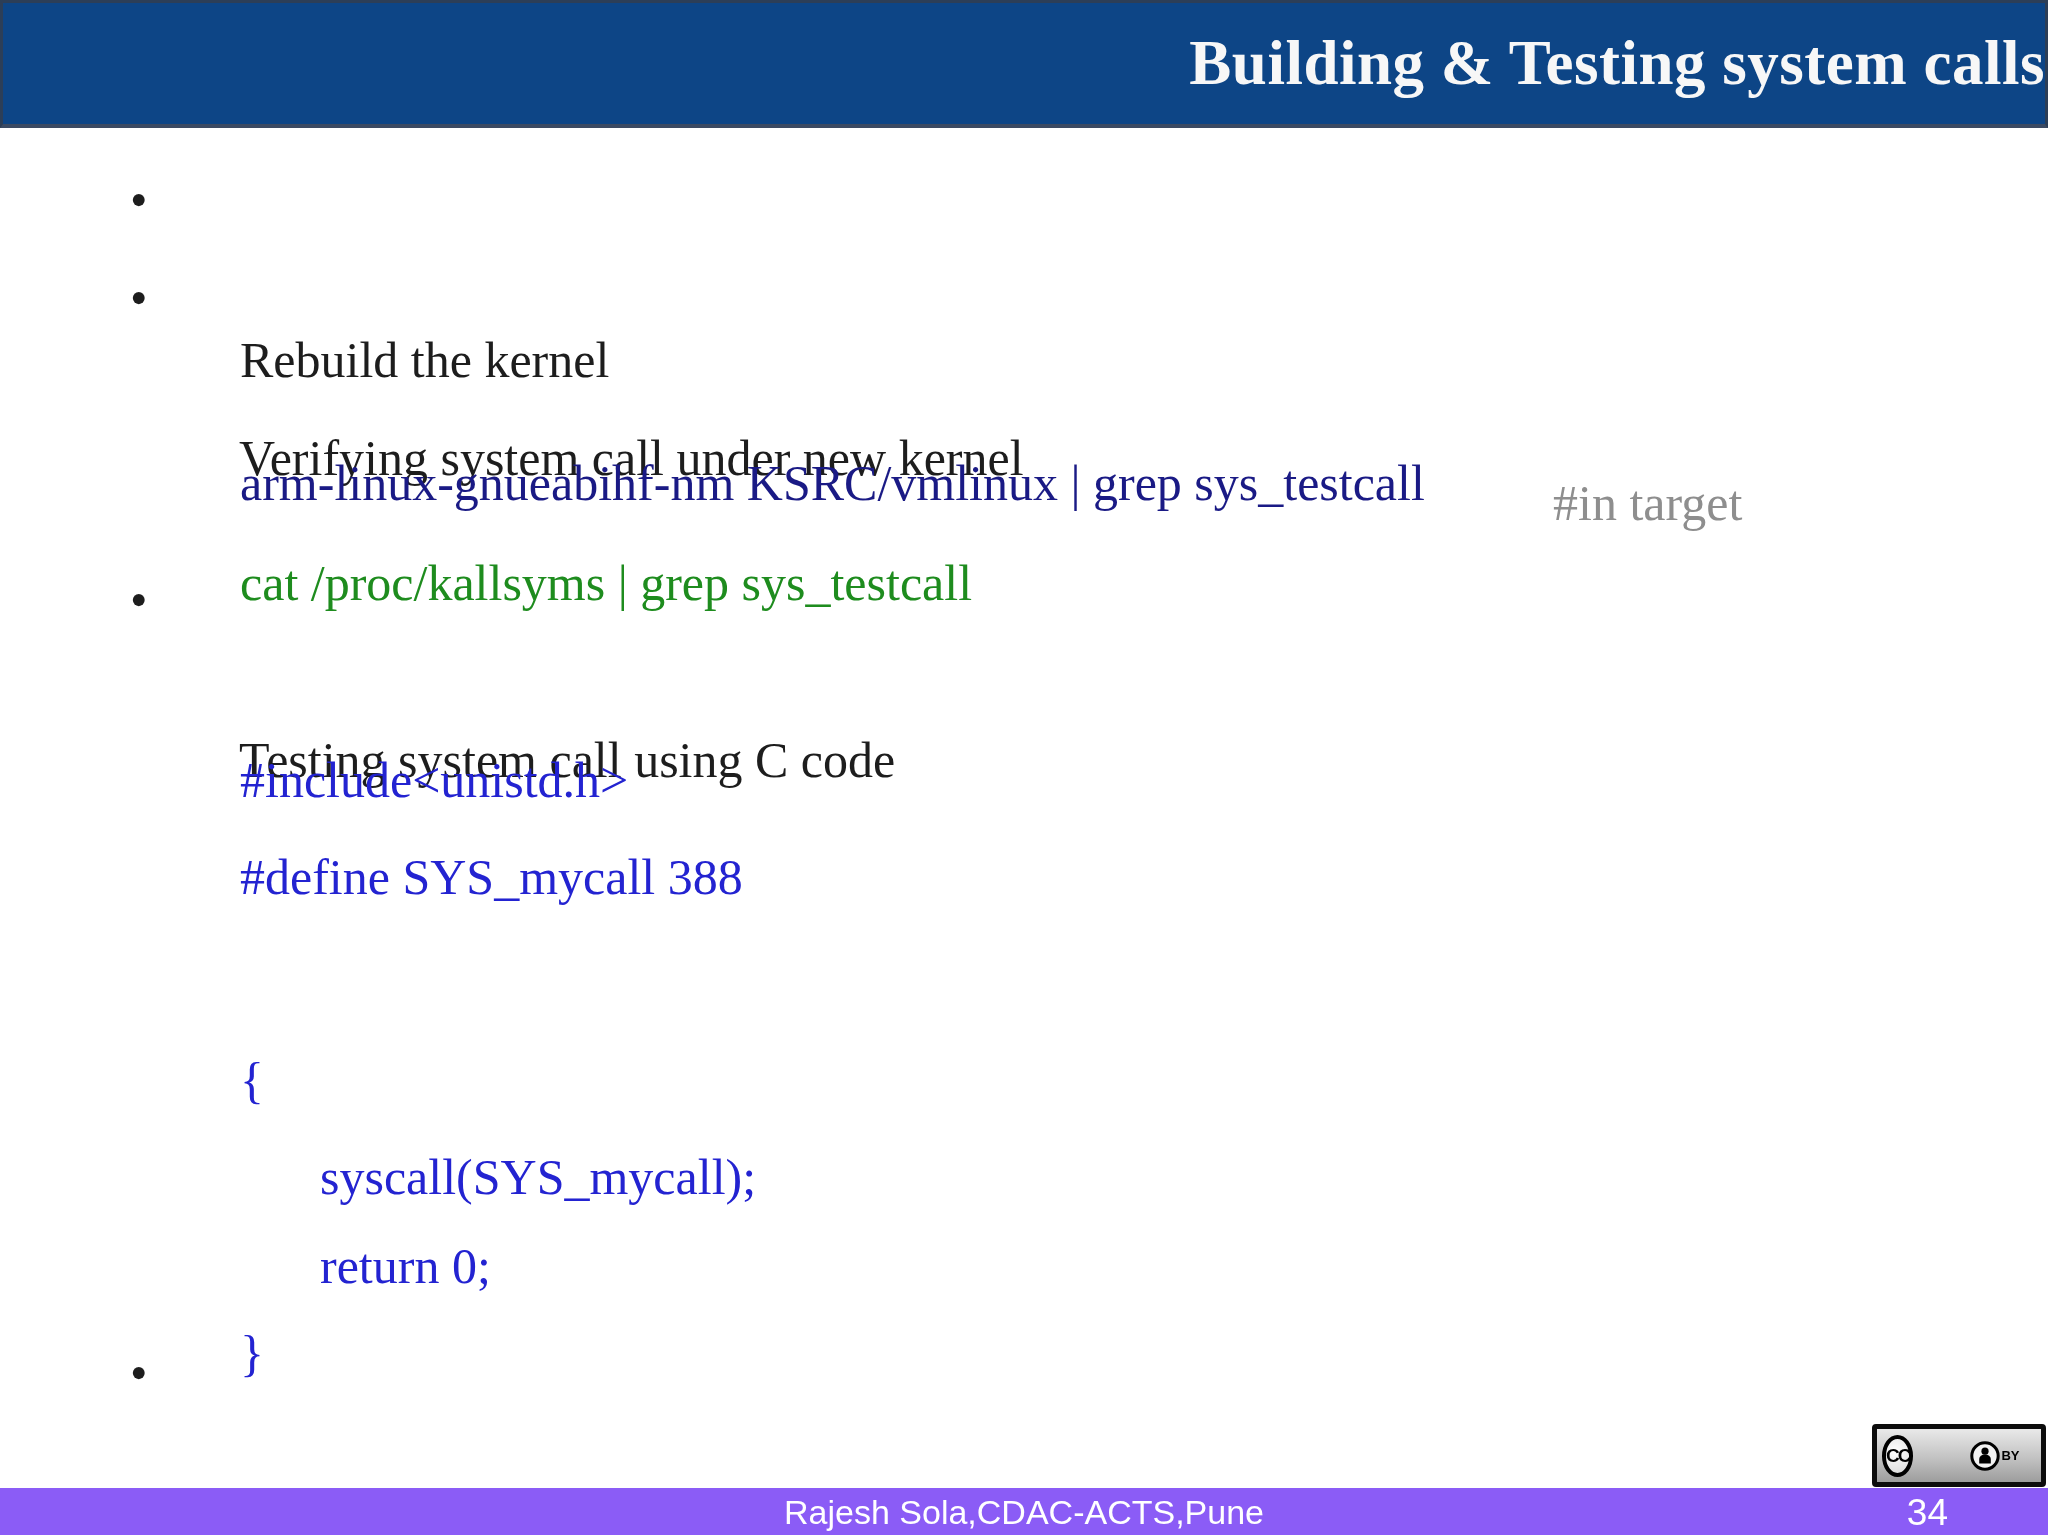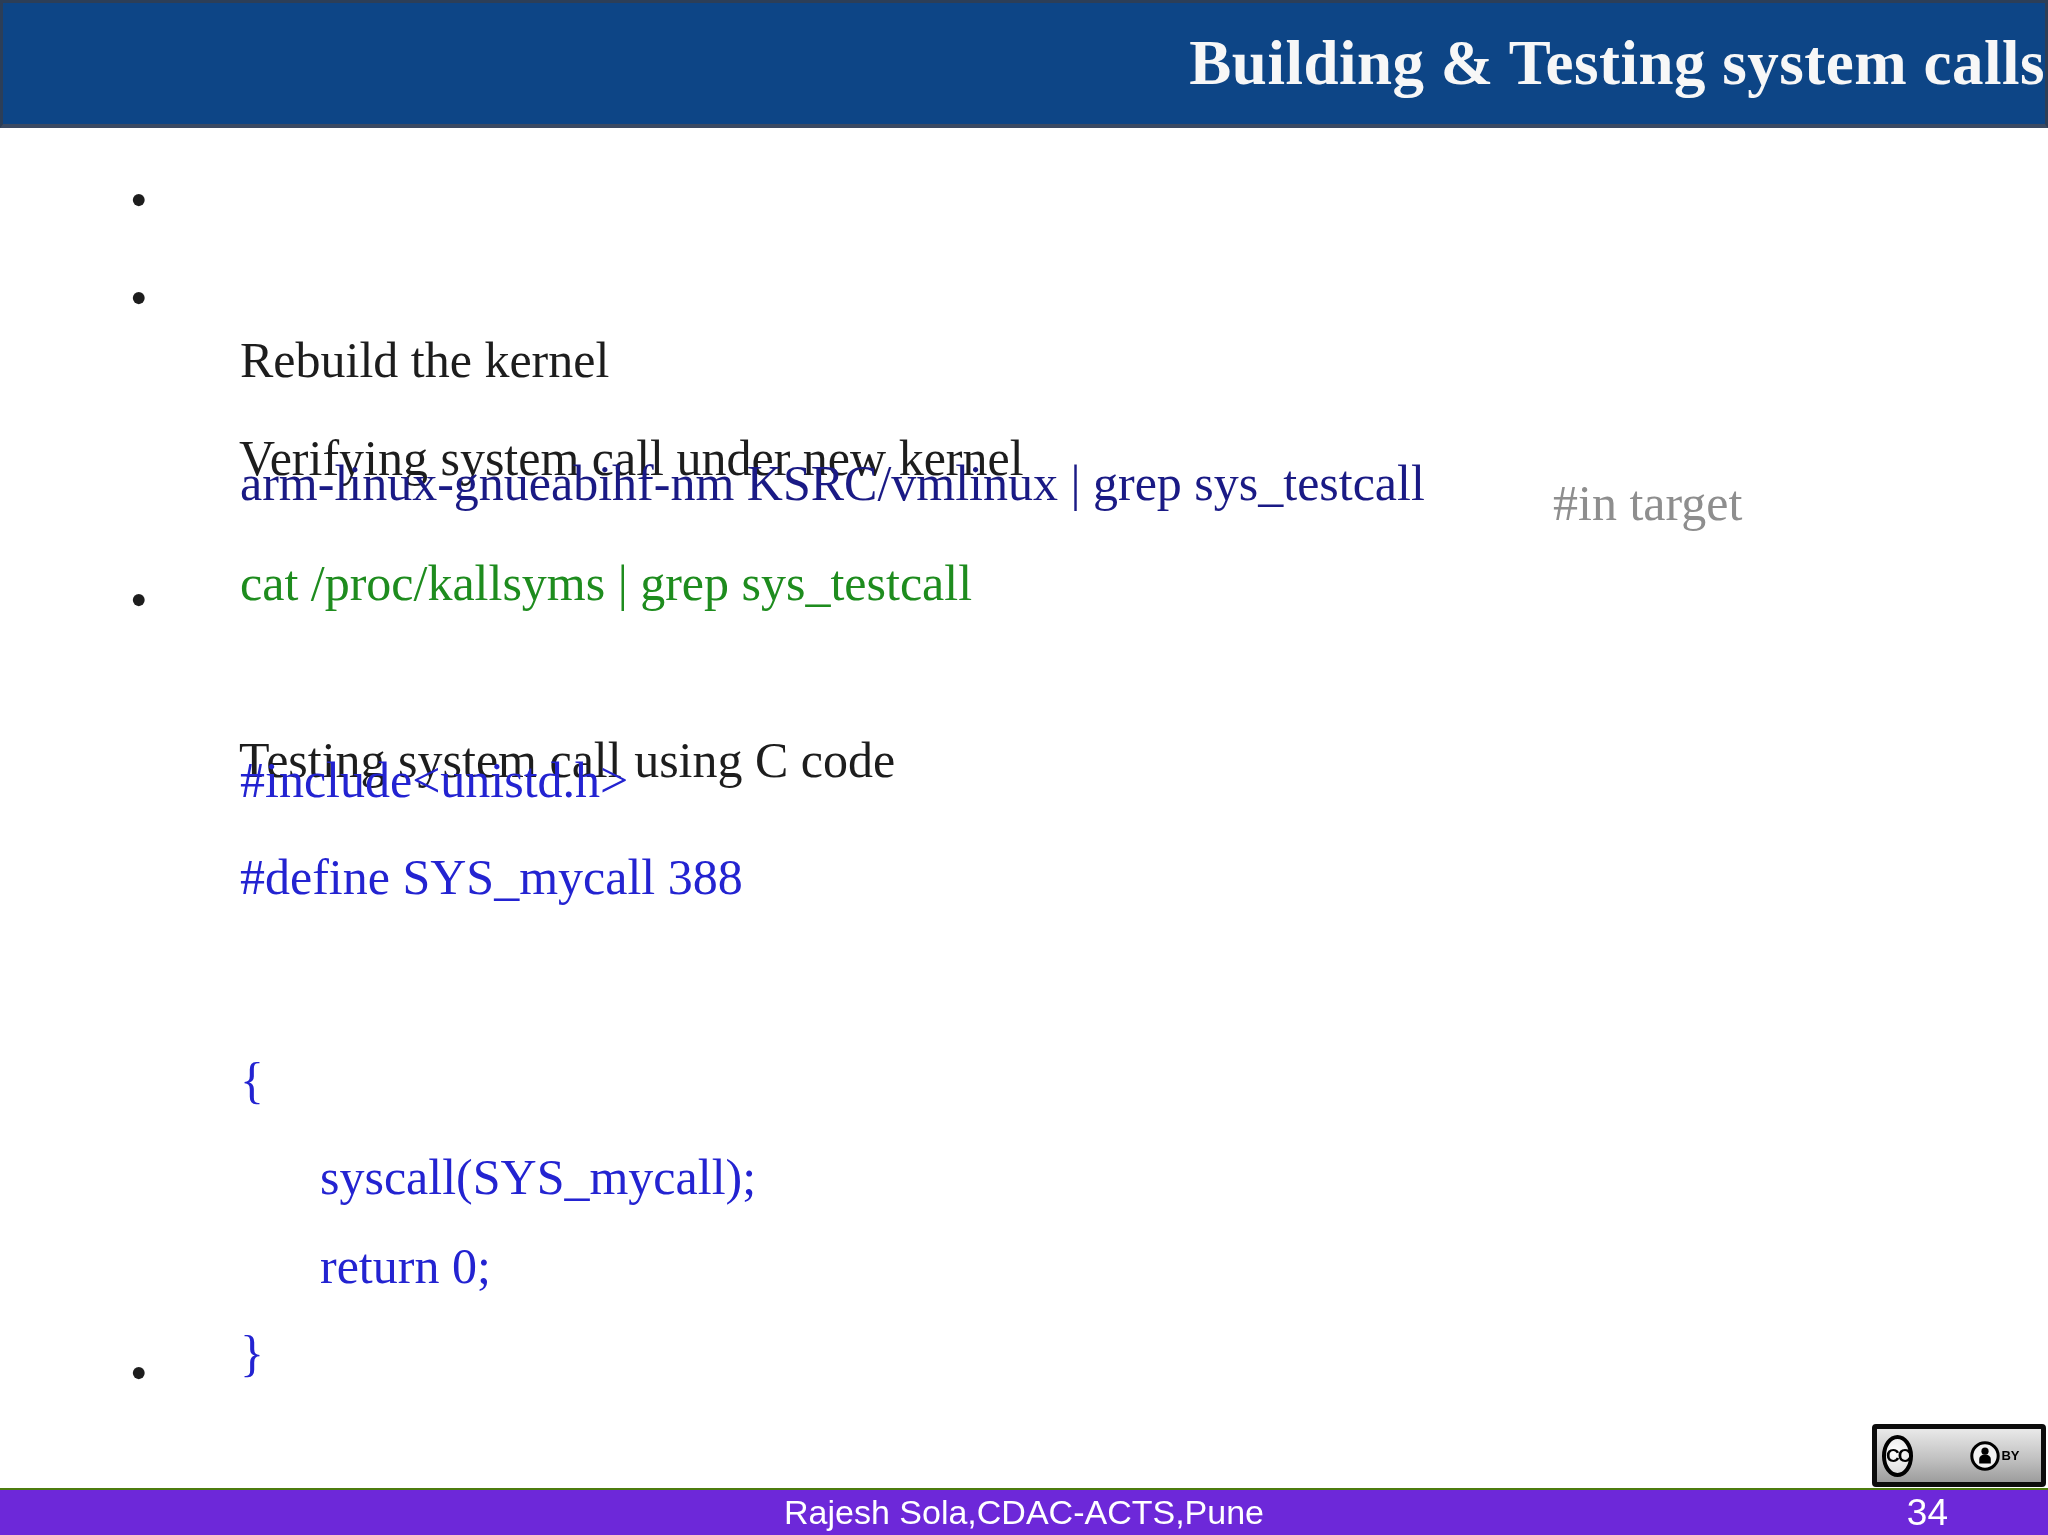--- a/index.html
+++ b/index.html
@@ -65,23 +65,23 @@
   .comment.c-host   { left: 1589px; }
   .comment.c-target { left: 1553px; }
 
   
   .footer-bar {
     position: absolute;
     left: 0;
     top: 1488px;
     width: 100%;
     height: 47px;
-    background: #6d28d9;
-    box-sizing: border-box;
-    border-top: 2px solid #4d7c0f;
+    background: #8b5cf6;
+    box-sizing: border-box;
+    border-top: 2px solid #8b5cf6;
     display: flex;
     align-items: center;
     justify-content: center;
     font-family: "Liberation Sans", sans-serif;
     color: #ffffff;
     font-size: 34px;
   }
   .page-number {
     position: absolute;
     right: 100px;

